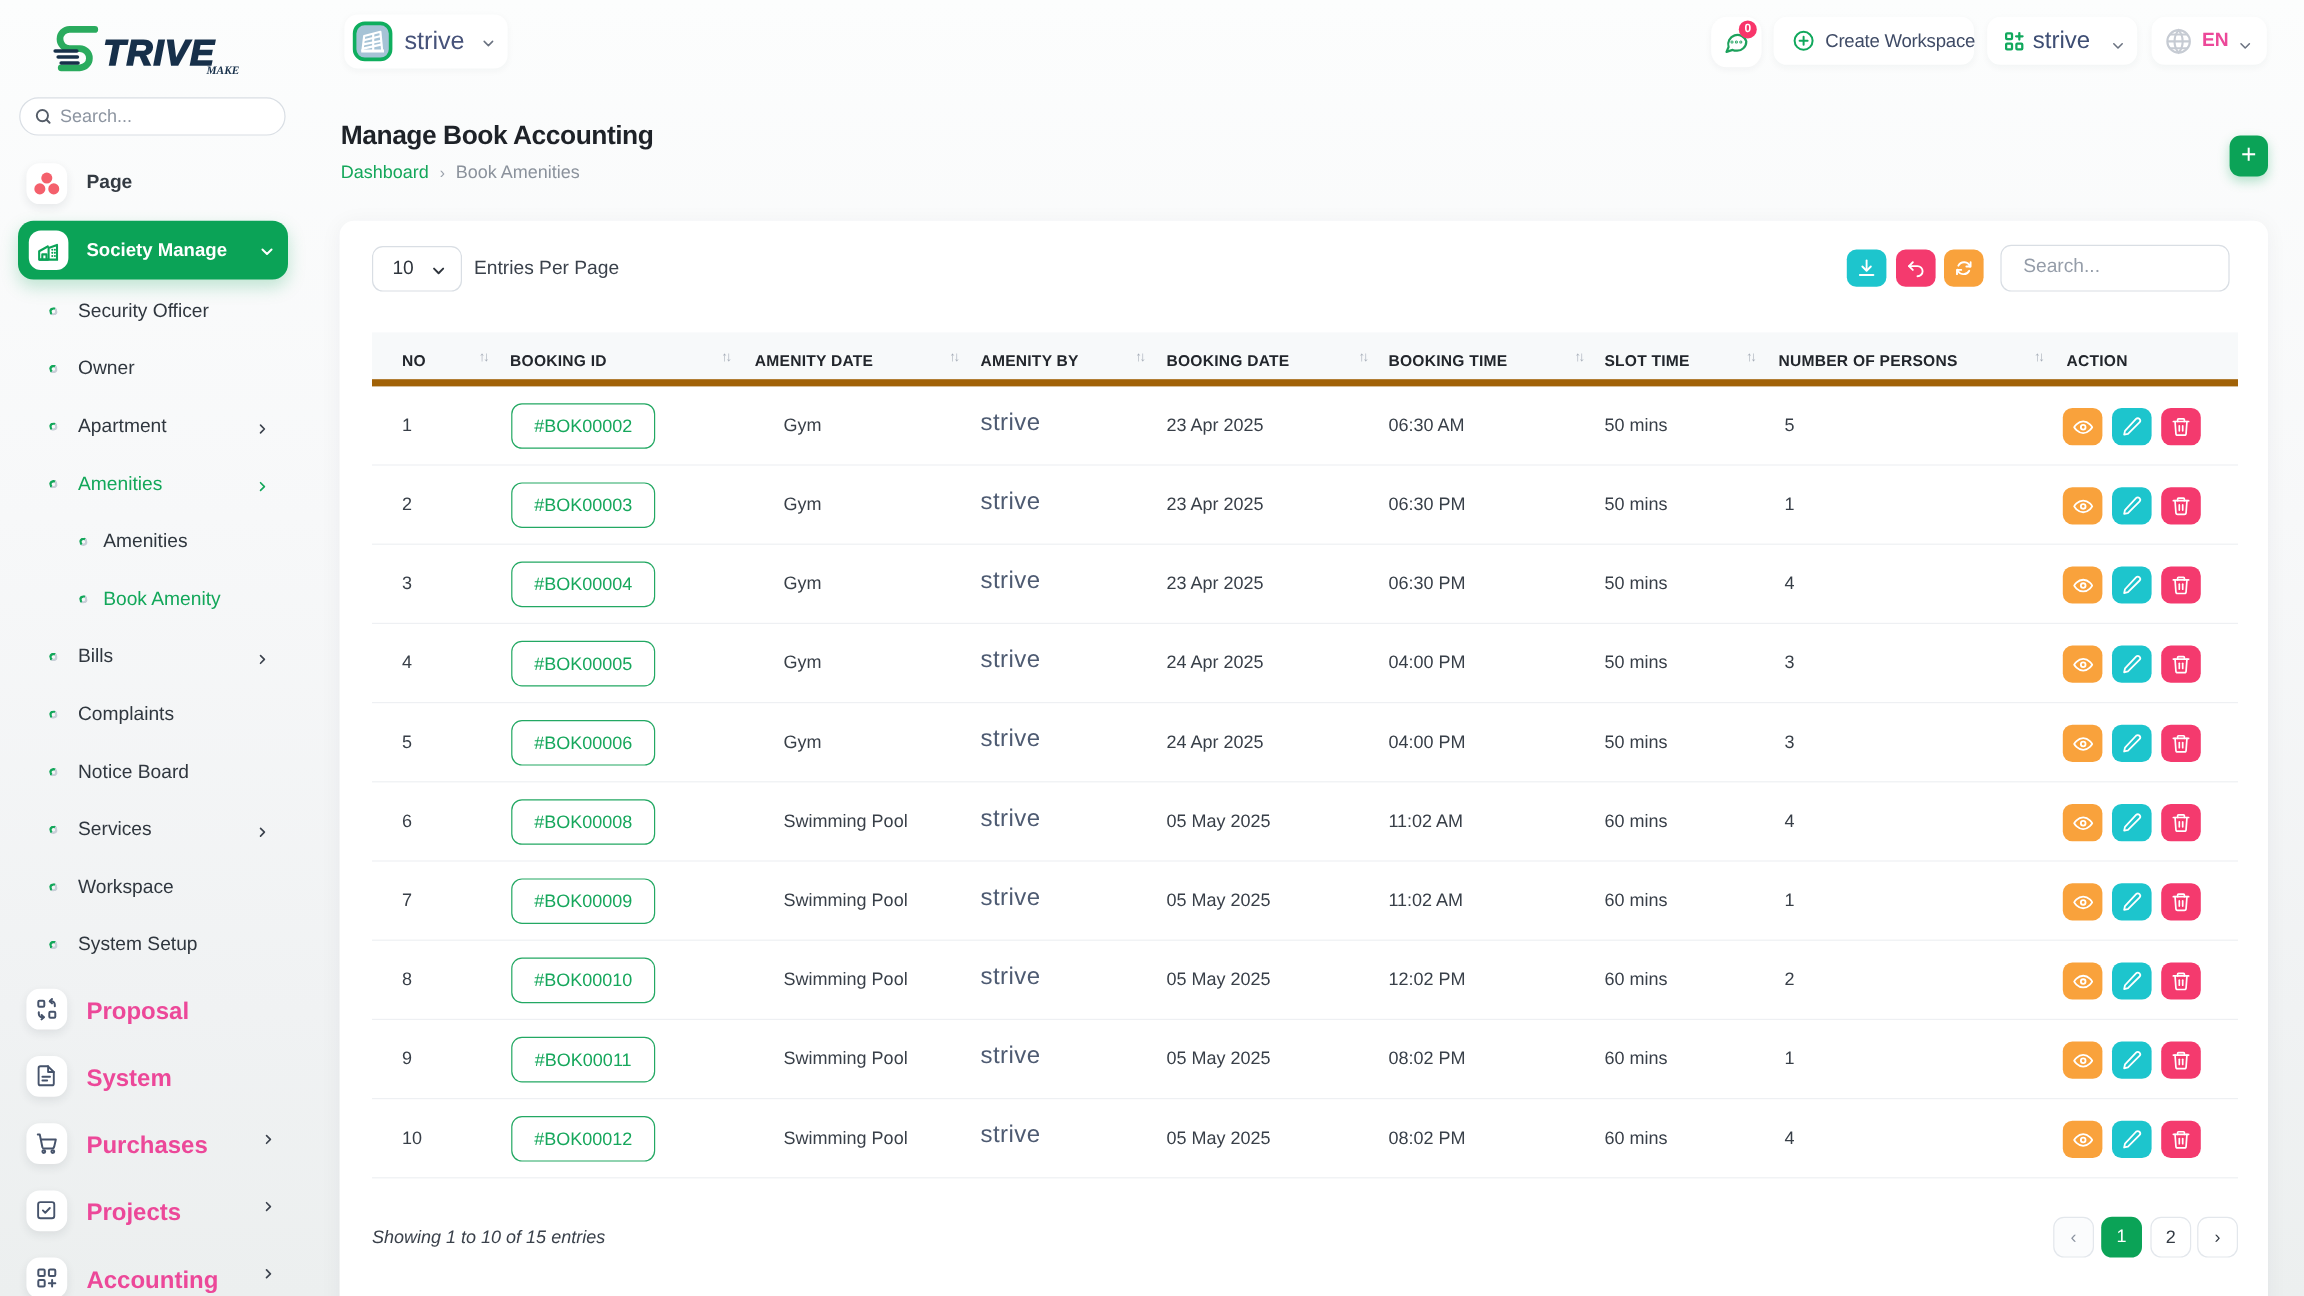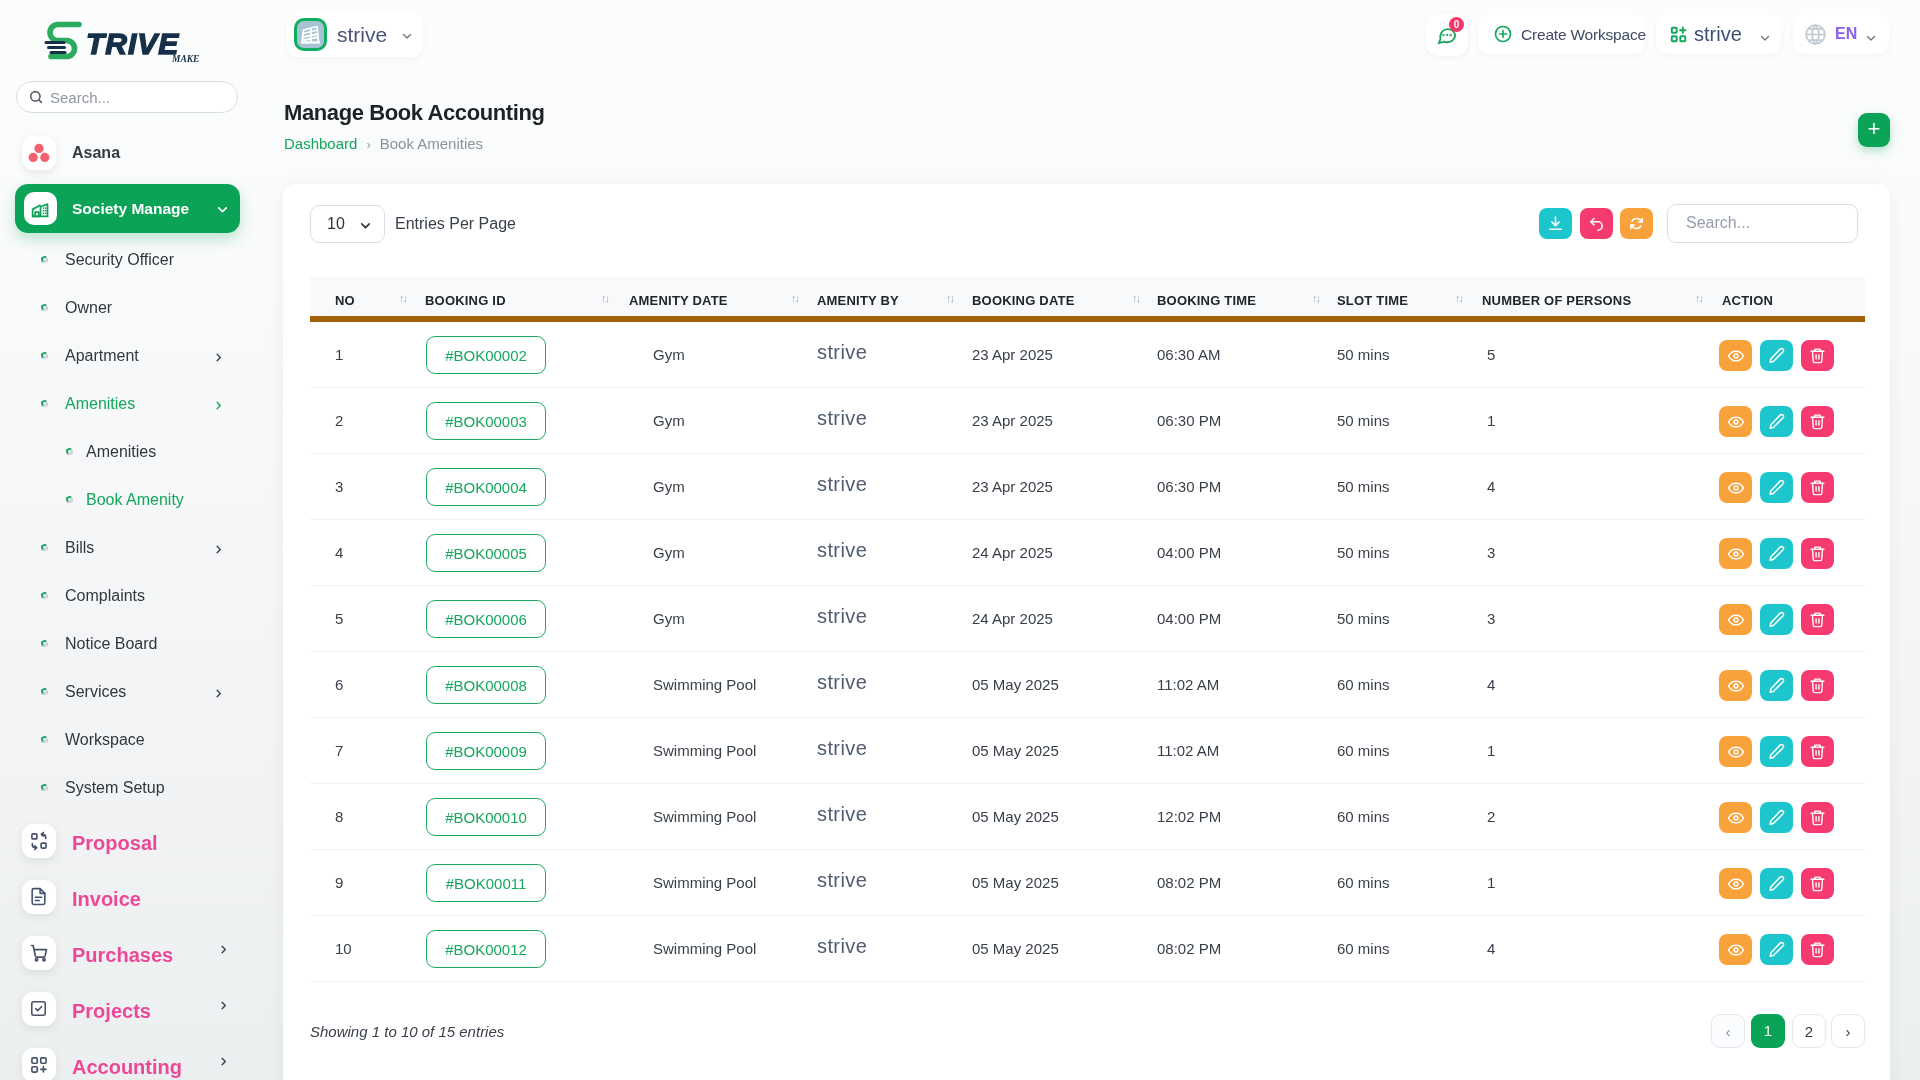--- a/index.html
+++ b/index.html
@@ -45,21 +45,21 @@
   border-radius:11px; box-shadow:0 2px 6px rgba(30,40,60,.04); }
 .cw-pill svg { position:absolute; left:15px; top:10px; }
 .cw-pill span { position:absolute; left:43px; top:12px; font-size:15.5px; color:#3f4b66; letter-spacing:-0.2px; white-space:nowrap; }
 .sp-pill { position:absolute; left:1656px; top:14px; width:125px; height:40px; background:#fff;
   border-radius:11px; box-shadow:0 2px 6px rgba(30,40,60,.04); }
 .sp-pill svg.gi { position:absolute; left:13px; top:11px; }
 .sp-pill .tx { position:absolute; left:38px; top:9px; font-size:20px; color:#3e4e74; }
 .en-pill { position:absolute; left:1793px; top:14px; width:96px; height:40px; background:#fff;
   border-radius:11px; box-shadow:0 2px 6px rgba(30,40,60,.04); }
 .en-pill svg.gl { position:absolute; left:10px; top:8px; }
-.en-pill .tx { position:absolute; left:42px; top:11px; font-size:16px; font-weight:700; color:#8b5cf6; }
+.en-pill .tx { position:absolute; left:42px; top:11px; font-size:16px; font-weight:700; color:#ec4899; }
 .pchev { position:absolute; }
 .title { position:absolute; left:284px; top:100px; font-size:22px; font-weight:700; color:#1e2228; letter-spacing:-0.4px; }
 .crumb { position:absolute; left:284px; top:135px; font-size:15px; }
 .crumb .g { color:#13a75a; }
 .crumb .sep { color:#9aa1ab; margin:0 9px; font-size:13px; }
 .crumb .x { color:#8b929c; }
 .plus-btn { position:absolute; left:1858px; top:113px; width:32px; height:34px; background:#0ba357;
   border-radius:9px; color:#fff; font-size:22px; text-align:center; line-height:32px; font-weight:400;
   box-shadow:0 4px 10px rgba(11,163,87,.3); }
 
@@ -127,21 +127,21 @@
       <path d="M20 20l-3.8-3.8"></path>
     </svg>
   <span>Search...</span>
 </div>
 
 <div class="asana-ic"><svg width="34" height="34" viewBox="0 0 34 34">
       <circle cx="17" cy="12.4" r="4.6" fill="#f4606c"></circle>
       <circle cx="11.2" cy="21.4" r="4.6" fill="#f4606c"></circle>
       <circle cx="22.8" cy="21.4" r="4.6" fill="#f4606c"></circle>
     </svg></div>
-<div class="asana-tx">Asana</div>
+<div class="asana-tx">Page</div>
 
 <div class="society">
   <div class="wic">
       <svg width="21" height="21" viewBox="0 0 24 24" fill="none" stroke="#0ba357" stroke-width="2" stroke-linejoin="round">
         <path d="M12 21V10l8-3v14"></path>
         <path d="M12 21H3v-8l9-5"></path>
         <path d="M3 21h18"></path>
         <path d="M15.5 11.5v.01M18 11.5v.01M15.5 14.5v.01M18 14.5v.01M15.5 17.5v.01M18 17.5v.01" stroke-linecap="round"></path>
         <path d="M6 21v-5h4v5"></path>
       </svg>
@@ -237,21 +237,21 @@
 </div>
 <div class="mitem2" style="top:869px">
   <span class="ibox">
       <svg width="19" height="19" viewBox="0 0 24 24" fill="none" stroke="#46536b" stroke-width="2" stroke-linecap="round" stroke-linejoin="round">
         <path d="M14 2H6a2 2 0 0 0-2 2v16a2 2 0 0 0 2 2h12a2 2 0 0 0 2-2V8z"></path>
         <path d="M14 2v6h6"></path>
         <path d="M8 13h8"></path>
         <path d="M8 17h5"></path>
       </svg>
     </span>
-  <span class="mtext2">Invoice</span>
+  <span class="mtext2">System</span>
 
 </div>
 <div class="mitem2" style="top:925px">
   <span class="ibox">
       <svg width="20" height="20" viewBox="0 0 24 24" fill="none" stroke="#46536b" stroke-width="2" stroke-linecap="round" stroke-linejoin="round">
         <circle cx="9" cy="20" r="1.4"></circle>
         <circle cx="18" cy="20" r="1.4"></circle>
         <path d="M3 3h2l2.6 12.6a2 2 0 0 0 2 1.4h7.7a2 2 0 0 0 2-1.5L21 8H6"></path>
       </svg>
     </span>

